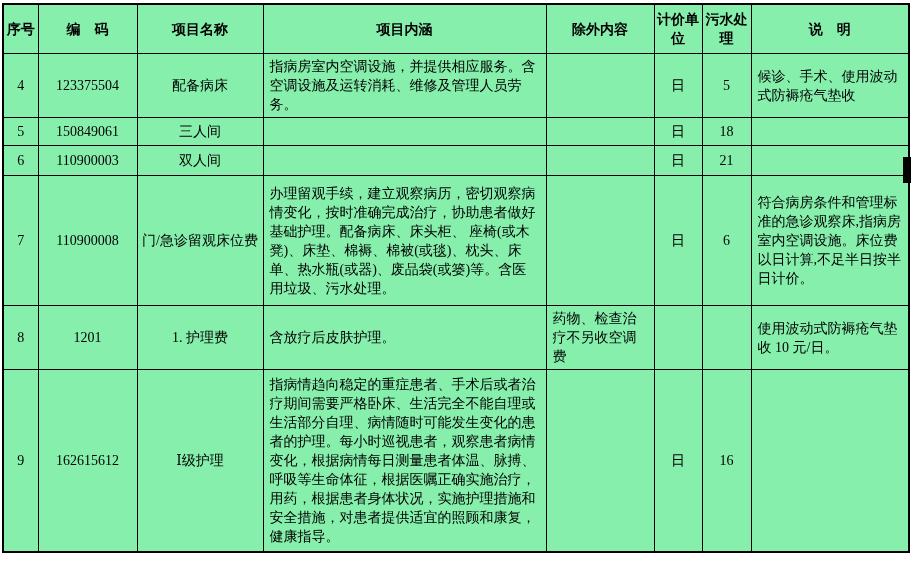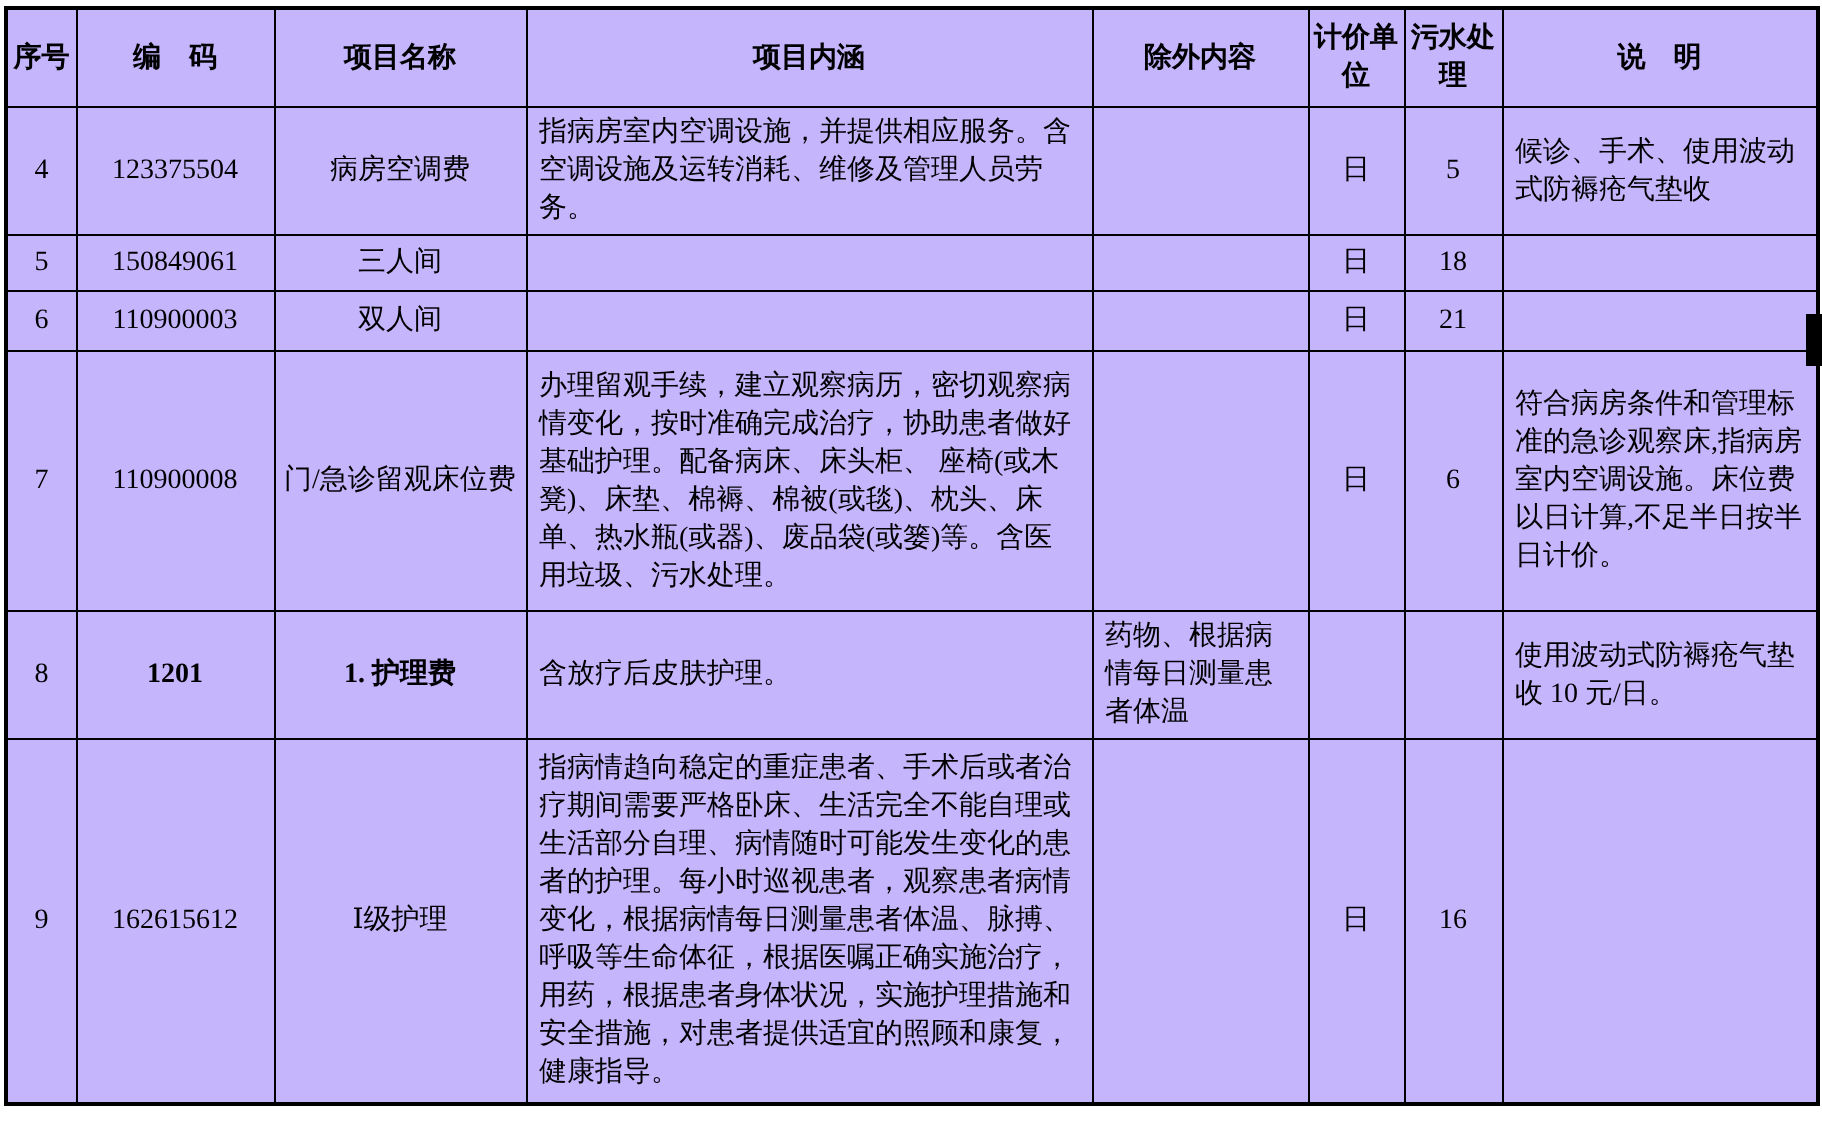--- a/index.html
+++ b/index.html
@@ -19,21 +19,21 @@
     background: #ffffff;
   }
   table.price-table {
     position: absolute;
     left: 2px;
     top: 3px;
     width: 906px;
     border-collapse: collapse;
     table-layout: fixed;
     border: 2px solid #000000;
-    background: #c4b5fd;
+    background: #86efac;
   }
   .price-table th, .price-table td {
     border: 1px solid #000000;
     font-size: 14px;
     line-height: 19px;
     vertical-align: middle;
     padding: 2px 4px;
     overflow: hidden;
     word-break: break-all;
   }
@@ -46,21 +46,21 @@
   .al-c { text-align: center; }
   .al-l { text-align: left; }
   td.c-content, td.c-note, td.c-excl { padding: 3px 6px; }
   tr.r-h { height: 44px; }
   tr.r-4 { height: 62px; }
   tr.r-5 { height: 28px; }
   tr.r-6 { height: 30px; }
   tr.r-7 { height: 130px; }
   tr.r-8 { height: 55px; }
   tr.r-9 { height: 182px; }
-  .bold { font-weight: bold; }
+  .bold { font-weight: normal; }
   .artifact {
     position: absolute;
     left: 903px;
     top: 157px;
     width: 8px;
     height: 26px;
     background: #000000;
   }
 </style>
 </head>
@@ -88,21 +88,21 @@
         <th>除外内容</th>
         <th>计价单位</th>
         <th>污水处理</th>
         <th>说　明</th>
       </tr>
     </thead>
     <tbody>
       <tr class="r-4">
         <td class="al-c">4</td>
         <td class="al-c">123375504</td>
-        <td class="al-c">病房空调费</td>
+        <td class="al-c">配备病床</td>
         <td class="al-l c-content">指病房室内空调设施，并提供相应服务。含空调设施及运转消耗、维修及管理人员劳务。</td>
         <td class="al-l c-excl"></td>
         <td class="al-c">日</td>
         <td class="al-c">5</td>
         <td class="al-l c-note">候诊、手术、使用波动式防褥疮气垫收</td>
       </tr>
       <tr class="r-5">
         <td class="al-c">5</td>
         <td class="al-c">150849061</td>
         <td class="al-c">三人间</td>
@@ -130,21 +130,21 @@
         <td class="al-l c-excl"></td>
         <td class="al-c">日</td>
         <td class="al-c">6</td>
         <td class="al-l c-note">符合病房条件和管理标准的急诊观察床,指病房室内空调设施。床位费以日计算,不足半日按半日计价。</td>
       </tr>
       <tr class="r-8">
         <td class="al-c">8</td>
         <td class="al-c bold">1201</td>
         <td class="al-c bold">1. 护理费</td>
         <td class="al-l c-content">含放疗后皮肤护理。</td>
-        <td class="al-l c-excl">药物、根据病情每日测量患者体温</td>
+        <td class="al-l c-excl">药物、检查治疗不另收空调费</td>
         <td class="al-c"></td>
         <td class="al-c"></td>
         <td class="al-l c-note">使用波动式防褥疮气垫收 10 元/日。</td>
       </tr>
       <tr class="r-9">
         <td class="al-c">9</td>
         <td class="al-c">162615612</td>
         <td class="al-c">Ⅰ级护理</td>
         <td class="al-l c-content">指病情趋向稳定的重症患者、手术后或者治疗期间需要严格卧床、生活完全不能自理或生活部分自理、病情随时可能发生变化的患者的护理。每小时巡视患者，观察患者病情变化，根据病情每日测量患者体温、脉搏、呼吸等生命体征，根据医嘱正确实施治疗，用药，根据患者身体状况，实施护理措施和安全措施，对患者提供适宜的照顾和康复，健康指导。</td>
         <td class="al-l c-excl"></td>

